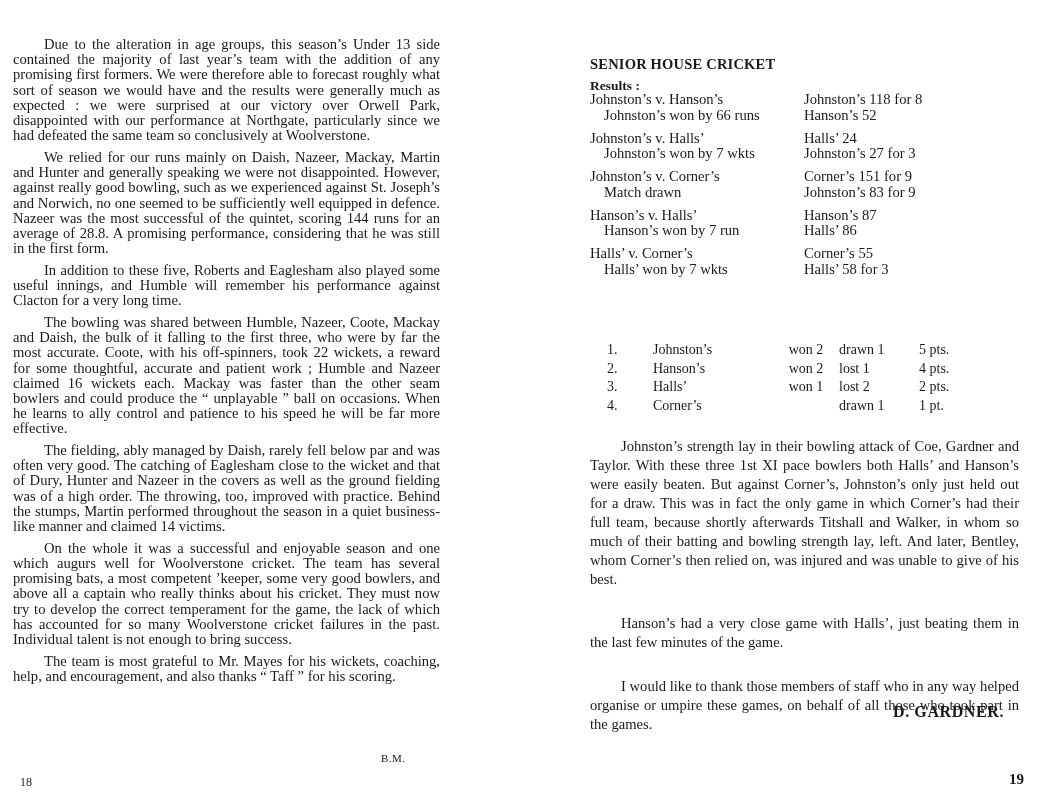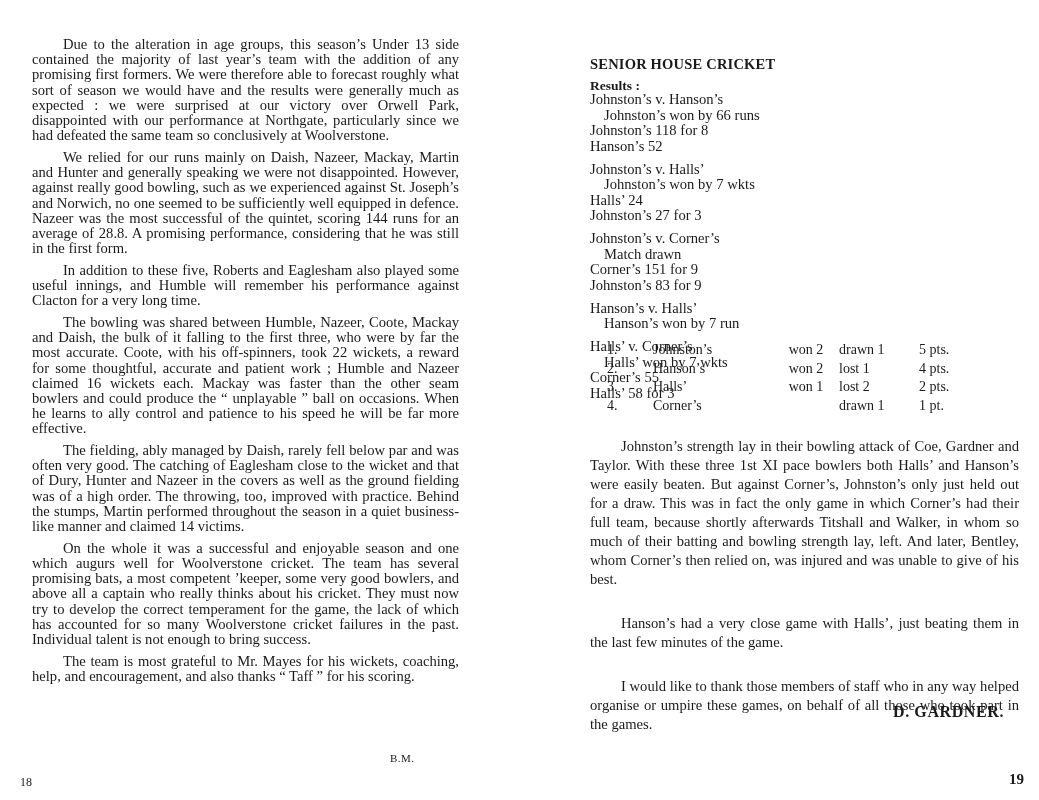--- a/index.html
+++ b/index.html
@@ -1,30 +1,30 @@
 <!DOCTYPE html>
 <html><head>
 <meta charset="utf-8">
 <style>
   html, body { margin:0; padding:0; background:#ffffff; }
   body { width:1039px; height:800px; position:relative; overflow:hidden;
          font-family:"Liberation Serif","DejaVu Serif",serif; color:#1a1a1a; }
   .page { position:absolute; top:0; height:800px; }
   .left { left:0; width:520px; }
   .right { left:560px; width:479px; }
-  .col-left { position:absolute; left:32px; top:37px; width:427px;
+  .col-left { position:absolute; left:13px; top:37px; width:427px;
               font-size:14.6px; line-height:15.2px; text-align:justify; }
   .col-left p { margin:0 0 6.5px 0; text-indent:31px; }
-  .sig-left { position:absolute; left:390px; top:752px; font-size:11px; letter-spacing:0.5px; }
+  .sig-left { position:absolute; left:381px; top:752px; font-size:11px; letter-spacing:0.5px; }
   .pagenum-left { position:absolute; left:20px; top:775px; font-size:12px; }
 
   .heading { position:absolute; left:30px; top:36px; font-weight:bold; font-size:14.5px; letter-spacing:0.2px;margin-top:20px; }
   .results-label { position:absolute; left:30px; top:78px; font-weight:bold; font-size:13.5px; }
   .results { position:absolute; left:30px; top:92px; width:420px; font-size:14.6px; line-height:15.5px; }
-  .match { display:flex; margin-bottom:7.6px;flex-direction:column; }
+  .match { display:flex; margin-bottom:7.6px; }
   .match .mleft { width:214px; }
   .match .mright { flex:1; }
   .match .indent { padding-left:14px; }
 
   .table { position:absolute; left:47px; top:341px; font-size:14px; line-height:18.5px; }
   .trow { display:flex; }
   .trow .c1 { width:46px; }
   .trow .c2 { width:120px; }
   .trow .c3 { width:66px;text-align:center; }
   .trow .c4 { width:80px; }
@@ -86,20 +86,24 @@
       <div class="mright">
           <div>Corner’s 151 for 9</div>
           <div>Johnston’s 83 for 9</div>
         </div>
     </div>
     <div class="match">
       <div class="mleft">
           <div>Hanson’s v. Halls’</div>
           <div class="indent">Hanson’s won by 7 run</div>
         </div>
+      <div class="mright">
+          <div>Hanson’s 87</div>
+          <div>Halls’ 86</div>
+        </div>
     </div>
     <div class="match">
       <div class="mleft">
           <div>Halls’ v. Corner’s</div>
           <div class="indent">Halls’ won by 7 wkts</div>
         </div>
       <div class="mright">
           <div>Corner’s 55</div>
           <div>Halls’ 58 for 3</div>
         </div>

